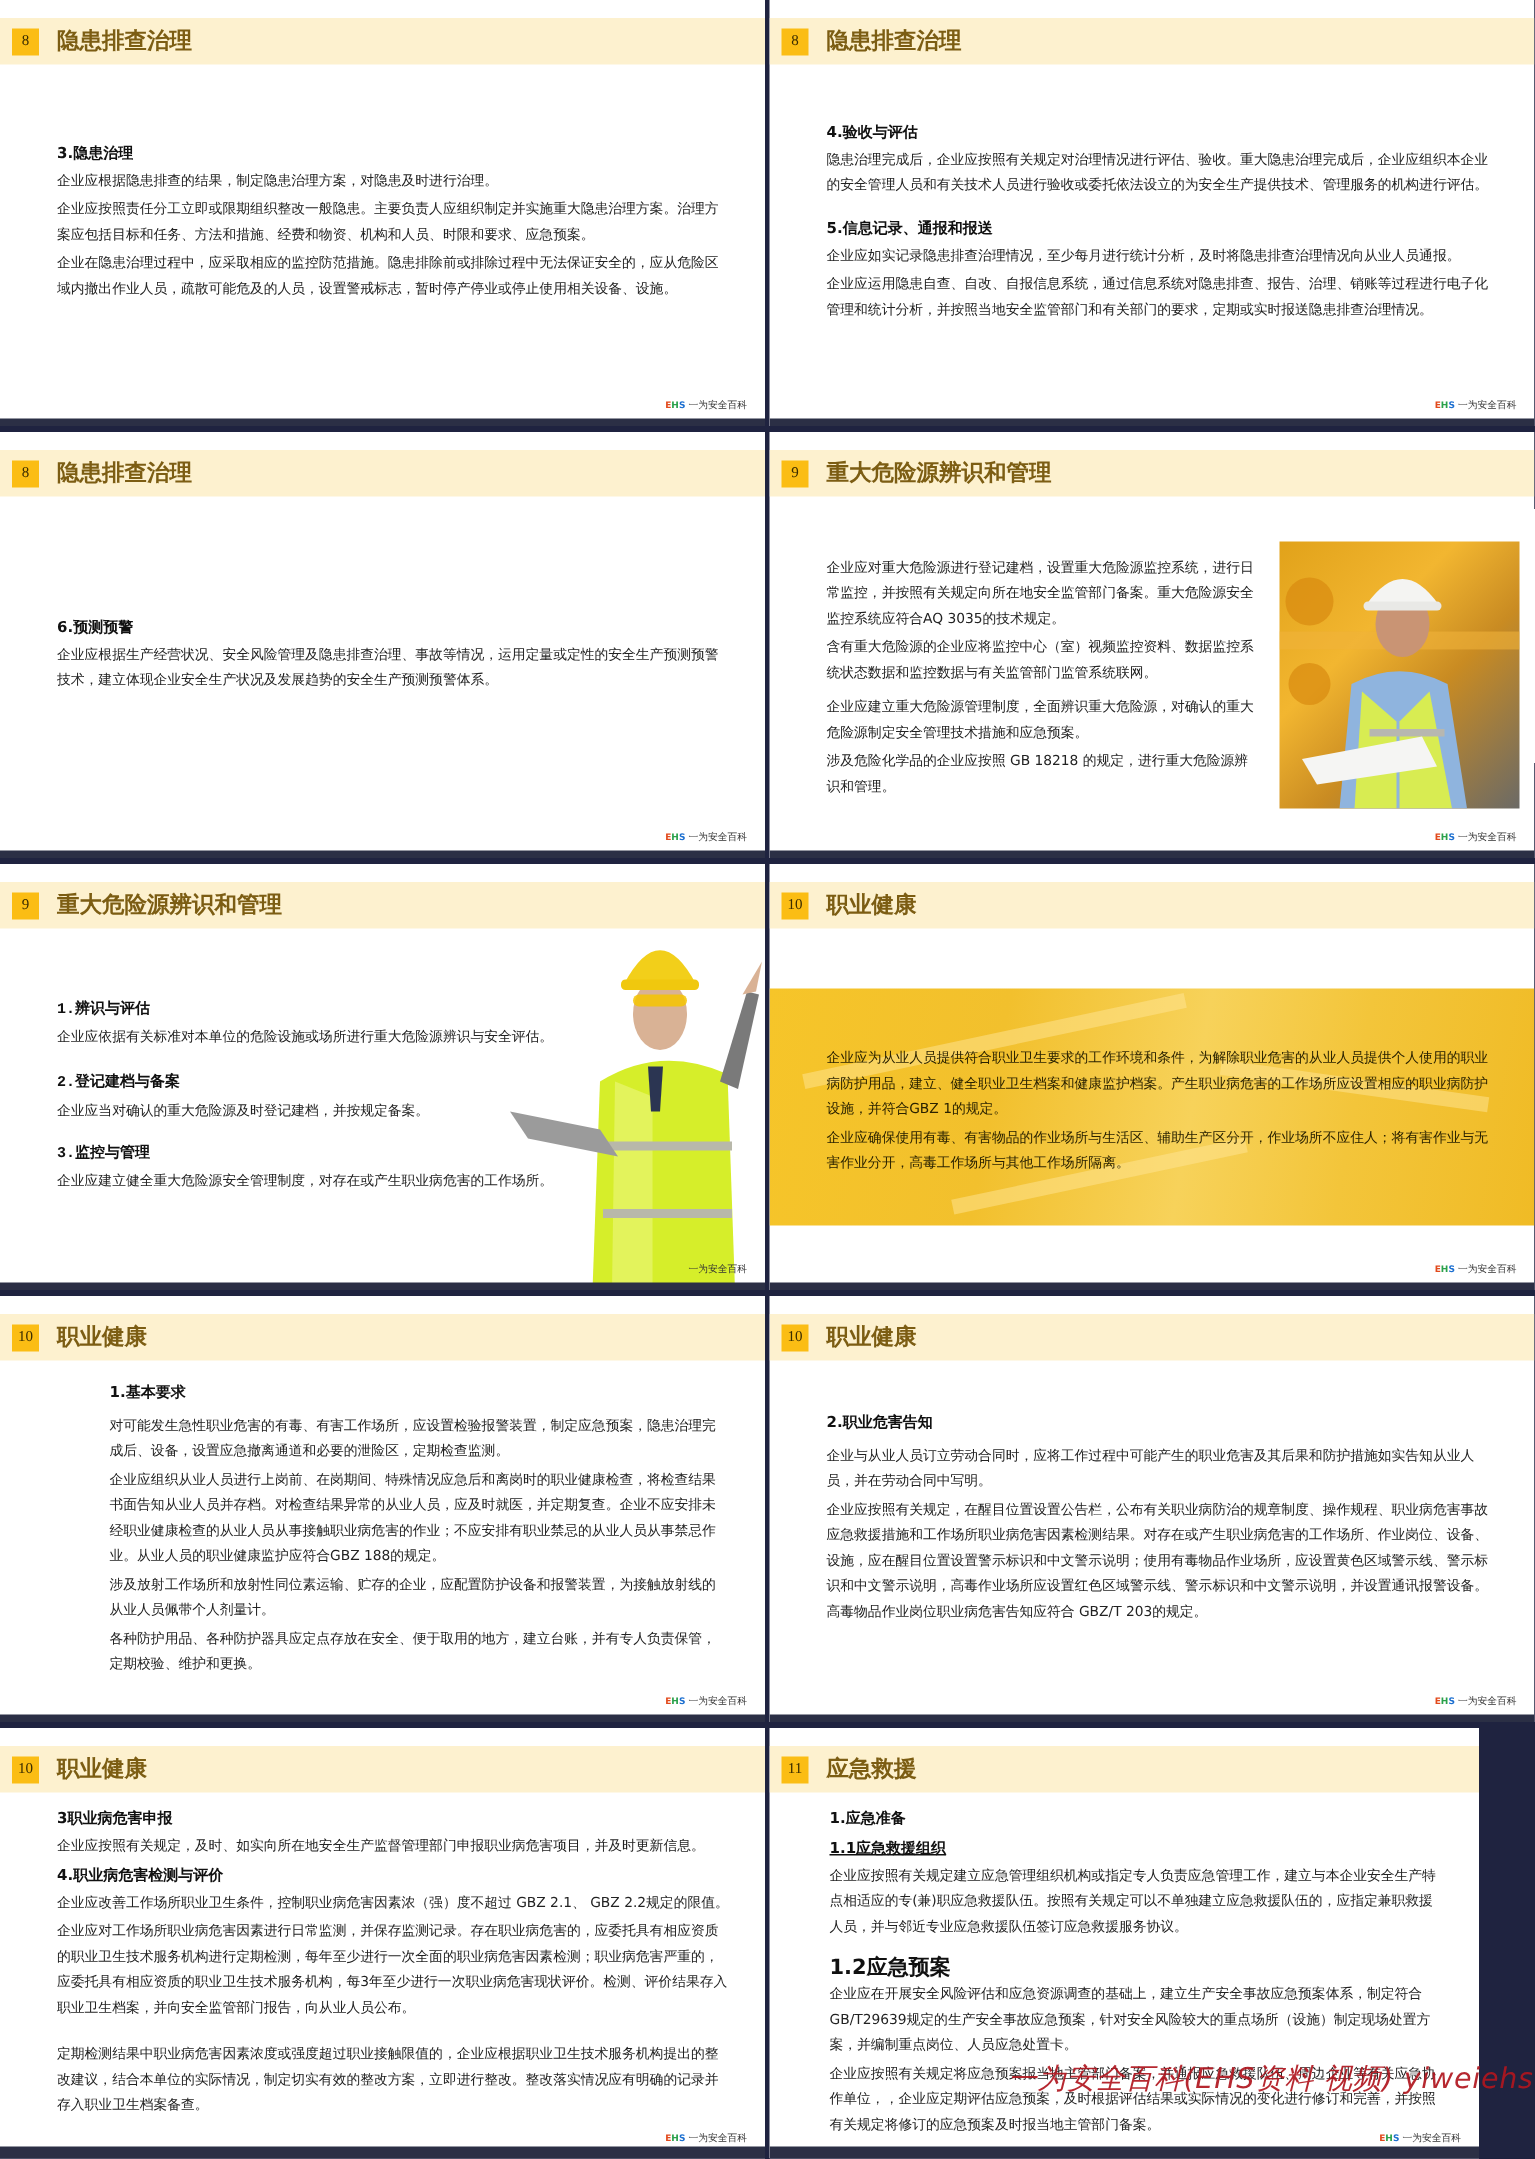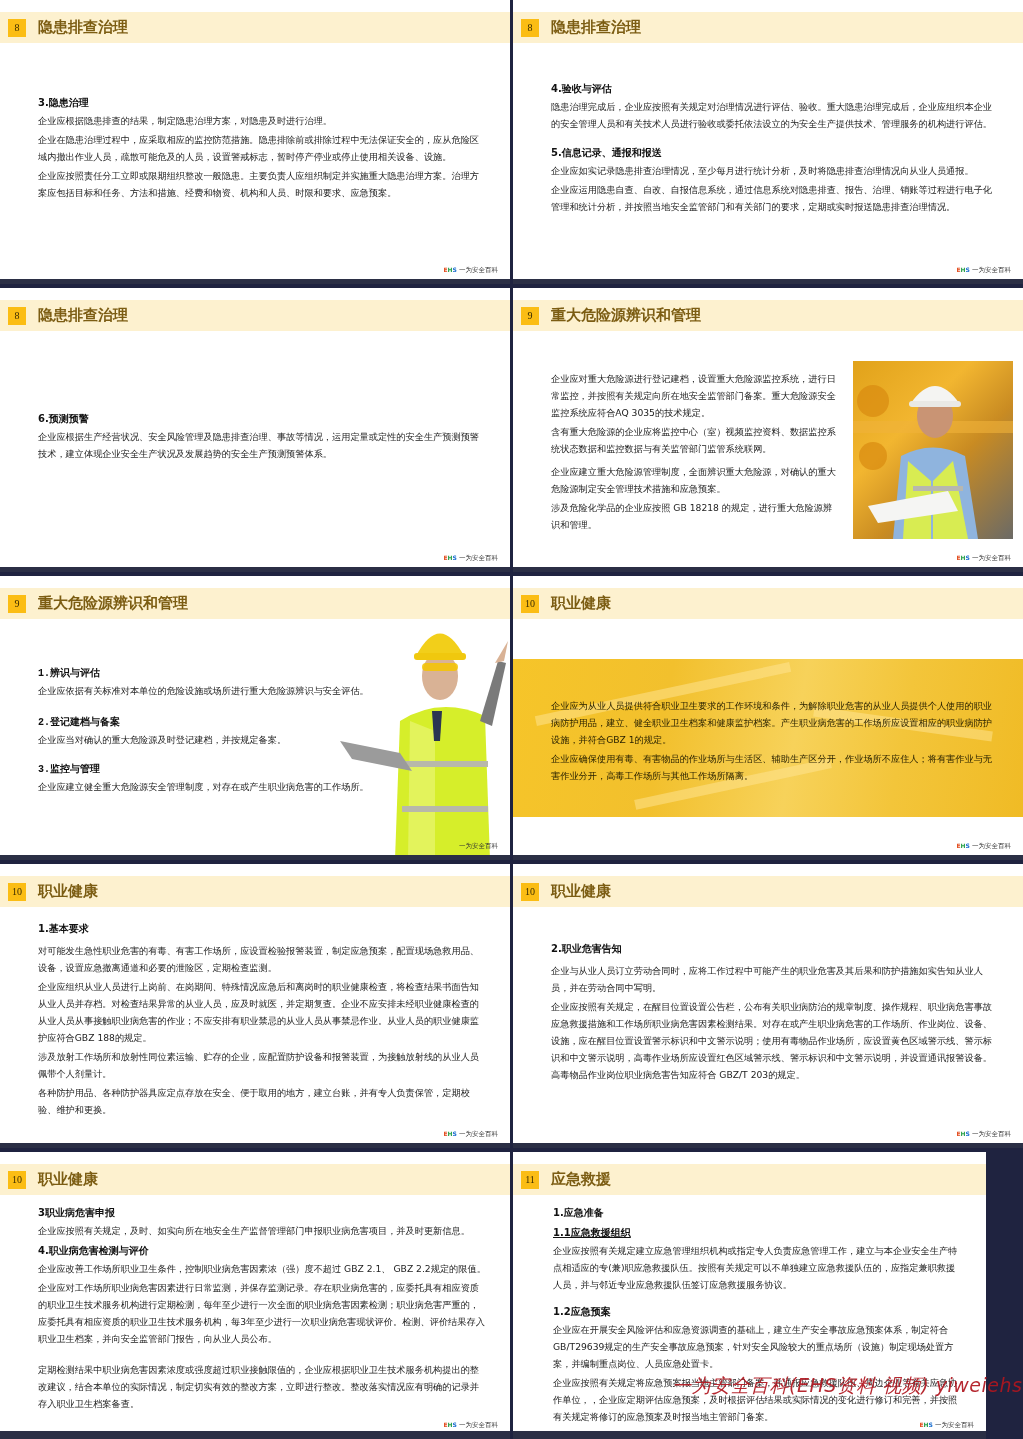--- a/index.html
+++ b/index.html
@@ -32,22 +32,22 @@
 <div class="grid">
 
   <div class="slide" style="left:0;top:0;width:510px;height:284px;">
     <div class="hdr">
       <div class="badge">8</div>
       <div class="title">隐患排查治理</div>
     </div>
     <div class="content" style="top:94px;">
       <h4>3.隐患治理</h4>
       <p>企业应根据隐患排查的结果，制定隐患治理方案，对隐患及时进行治理。</p>
+      <p>企业应按照责任分工立即或限期组织整改一般隐患。主要负责人应组织制定并实施重大隐患治理方案。治理方案应包括目标和任务、方法和措施、经费和物资、机构和人员、时限和要求、应急预案。</p>
       <p>企业在隐患治理过程中，应采取相应的监控防范措施。隐患排除前或排除过程中无法保证安全的，应从危险区域内撤出作业人员，疏散可能危及的人员，设置警戒标志，暂时停产停业或停止使用相关设备、设施。</p>
-      <p>企业应按照责任分工立即或限期组织整改一般隐患。主要负责人应组织制定并实施重大隐患治理方案。治理方案应包括目标和任务、方法和措施、经费和物资、机构和人员、时限和要求、应急预案。</p>
     </div>
     <div class="logo"><span class="ehs"><span class="e">E</span><span class="h">H</span><span class="s">S</span></span> <span>一为安全百科</span></div>
     <div class="bottom-bar"></div>
   </div>
 
   <div class="slide" style="left:513px;top:0;width:510px;height:284px;">
     <div class="hdr">
       <div class="badge">8</div>
       <div class="title">隐患排查治理</div>
     </div>
@@ -158,23 +158,23 @@
     </div>
     <div class="logo"><span class="ehs"><span class="e">E</span><span class="h">H</span><span class="s">S</span></span> <span>一为安全百科</span></div>
     <div class="bottom-bar"></div>
   </div>
 
   <div class="slide" style="left:0;top:864px;width:510px;height:284px;">
     <div class="hdr">
       <div class="badge">10</div>
       <div class="title">职业健康</div>
     </div>
-    <div class="content" style="top:56px;">
+    <div class="content" style="top:56px;margin-left:35px;">
       <h4 style="margin-bottom:4px;">1.基本要求</h4>
-      <p>对可能发生急性职业危害的有毒、有害工作场所，应设置检验报警装置，制定应急预案，配置现场急救用品、设备，设置应急撤离通道和必要的泄险区，定期检查监测。</p>
+      <p>对可能发生急性职业危害的有毒、有害工作场所，应设置检验报警装置，制定应急预案，隐患治理完成后、设备，设置应急撤离通道和必要的泄险区，定期检查监测。</p>
       <p>企业应组织从业人员进行上岗前、在岗期间、特殊情况应急后和离岗时的职业健康检查，将检查结果书面告知从业人员并存档。对检查结果异常的从业人员，应及时就医，并定期复查。企业不应安排未经职业健康检查的从业人员从事接触职业病危害的作业；不应安排有职业禁忌的从业人员从事禁忌作业。从业人员的职业健康监护应符合GBZ 188的规定。</p>
       <p>涉及放射工作场所和放射性同位素运输、贮存的企业，应配置防护设备和报警装置，为接触放射线的从业人员佩带个人剂量计。</p>
       <p>各种防护用品、各种防护器具应定点存放在安全、便于取用的地方，建立台账，并有专人负责保管，定期校验、维护和更换。</p>
     </div>
     <div class="logo"><span class="ehs"><span class="e">E</span><span class="h">H</span><span class="s">S</span></span> <span>一为安全百科</span></div>
     <div class="bottom-bar"></div>
   </div>
 
   <div class="slide" style="left:513px;top:864px;width:510px;height:284px;">
     <div class="hdr">
@@ -211,21 +211,21 @@
   <div class="slide" style="left:513px;top:1152px;width:473px;height:287px;">
     <div class="hdr">
       <div class="badge">11</div>
       <div class="title">应急救援</div>
     </div>
     <div class="content" style="top:52px; left:40px;">
       <h4>1.应急准备</h4>
       <h4 style="font-size:10px;margin-top:2px;text-decoration:underline;">1.1应急救援组织</h4>
       <p>企业应按照有关规定建立应急管理组织机构或指定专人负责应急管理工作，建立与本企业安全生产特点相适应的专(兼)职应急救援队伍。按照有关规定可以不单独建立应急救援队伍的，应指定兼职救援人员，并与邻近专业应急救援队伍签订应急救援服务协议。</p>
       <div class="gap" style="height:8px"></div>
-      <h4 style="font-size:10px;">1.2应急预案</h4>
+      <h4 style="font-size:14px;">1.2应急预案</h4>
       <p>企业应在开展安全风险评估和应急资源调查的基础上，建立生产安全事故应急预案体系，制定符合GB/T29639规定的生产安全事故应急预案，针对安全风险较大的重点场所（设施）制定现场处置方案，并编制重点岗位、人员应急处置卡。</p>
       <p>企业应按照有关规定将应急预案报当地主管部门备案，并通报应急救援队伍、周边企业等有关应急协作单位，，企业应定期评估应急预案，及时根据评估结果或实际情况的变化进行修订和完善，并按照有关规定将修订的应急预案及时报当地主管部门备案。</p>
     </div>
     <div class="logo"><span class="ehs"><span class="e">E</span><span class="h">H</span><span class="s">S</span></span> <span>一为安全百科</span></div>
     <div class="bottom-bar" style="height:8px;"></div>
   </div>
 
 </div>
 
 <div class="watermark">一为安全百科(EHS资料 视频) yiweiehs.cn</div>

